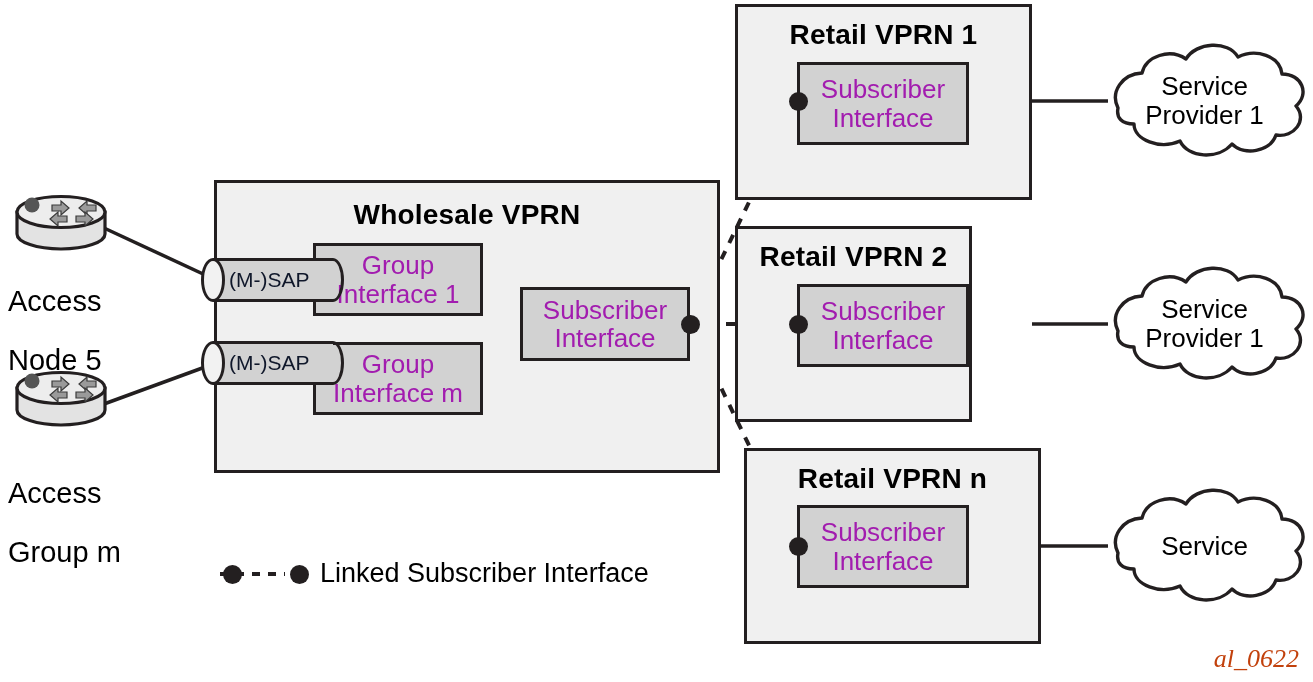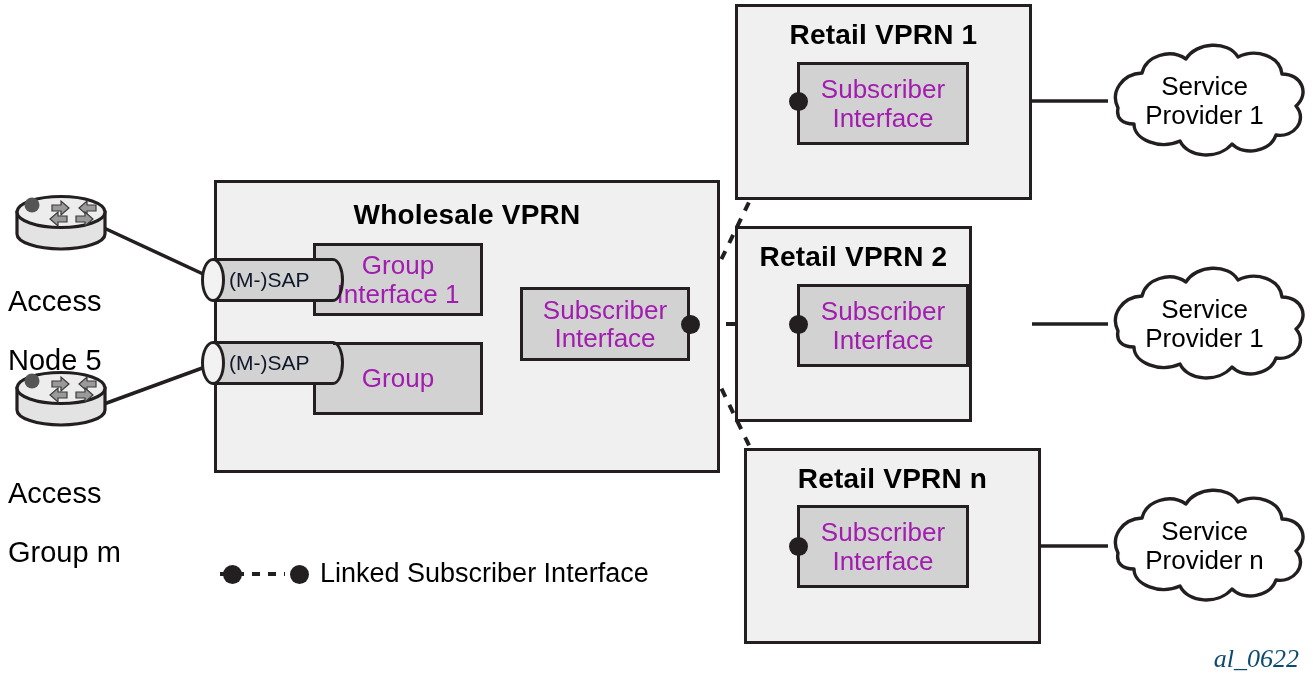--- a/index.html
+++ b/index.html
@@ -137,21 +137,21 @@
     position: absolute;
     color: #000000;
     white-space: nowrap;
   }
 
   
   .figcode {
     position: absolute;
     font-family: "Liberation Serif", serif;
     font-style: italic;
-    color: #0c4a6e;
+    color: #c2410c;
   }
 </style>
 </head>
 <body>
 
 <div id="stage">
 
   <svg id="wires" viewBox="0 0 1313 682" width="1313" height="682">
 
     <line x1="104" y1="228" x2="216" y2="280" stroke="#231f20" stroke-width="3.5"></line>
@@ -218,20 +218,21 @@
   <div class="panel" style="left:214px; top:180px; width:506px; height:293px;">
     <div class="panel-title" style="top:16px; font-size:28px;">Wholesale VPRN</div>
   </div>
 
   <div class="ibox" style="left:313px; top:243px; width:170px; height:73px; font-size:26px;">
     <span>Group</span>
     <span>Interface 1</span>
   </div>
   <div class="ibox" style="left:313px; top:342px; width:170px; height:73px; font-size:26px;">
     <span>Group</span>
+    <span>Interface m</span>
   </div>
 
   <div class="sap" style="left:213px; top:258px; width:120px; height:44px;">
     <div class="sap-right"></div>
     <div class="sap-cap"></div>
     <div class="sap-label" style="font-size:21px;">(M-)SAP</div>
   </div>
   <div class="sap" style="left:213px; top:341px; width:120px; height:44px;">
     <div class="sap-right"></div>
     <div class="sap-cap"></div>
@@ -320,21 +321,20 @@
                C 152 8, 176 16, 178 34
                C 198 34, 206 54, 192 66
                C 204 80, 190 98, 172 95
                C 166 112, 140 116, 128 104
                C 114 120, 84 118, 76 101
                C 56 110, 30 100, 30 84
                C 18 84, 12 78, 14 68 Z" fill="#ffffff" stroke="#231f20" stroke-width="3.4" stroke-linejoin="round"></path>
     </svg>
     <div class="cloud-label" style="font-size:26px;">
       <span>Service</span>
-      <span>Provider n</span>
     </div>
   </div>
 
   <div class="legend" style="left:16px; top:0; width:1313px; height:546px;">
     <div class="dot" style="left:207px; top:565px;"></div>
     <div class="dot" style="left:274px; top:565px;"></div>
     <div class="legend-label" style="left:304px; top:558px; font-size:27px;">Linked Subscriber Interface</div>
   </div>
 
   <div class="figcode" style="right:14px; bottom:8px; font-size:26px;">al_0622</div>

